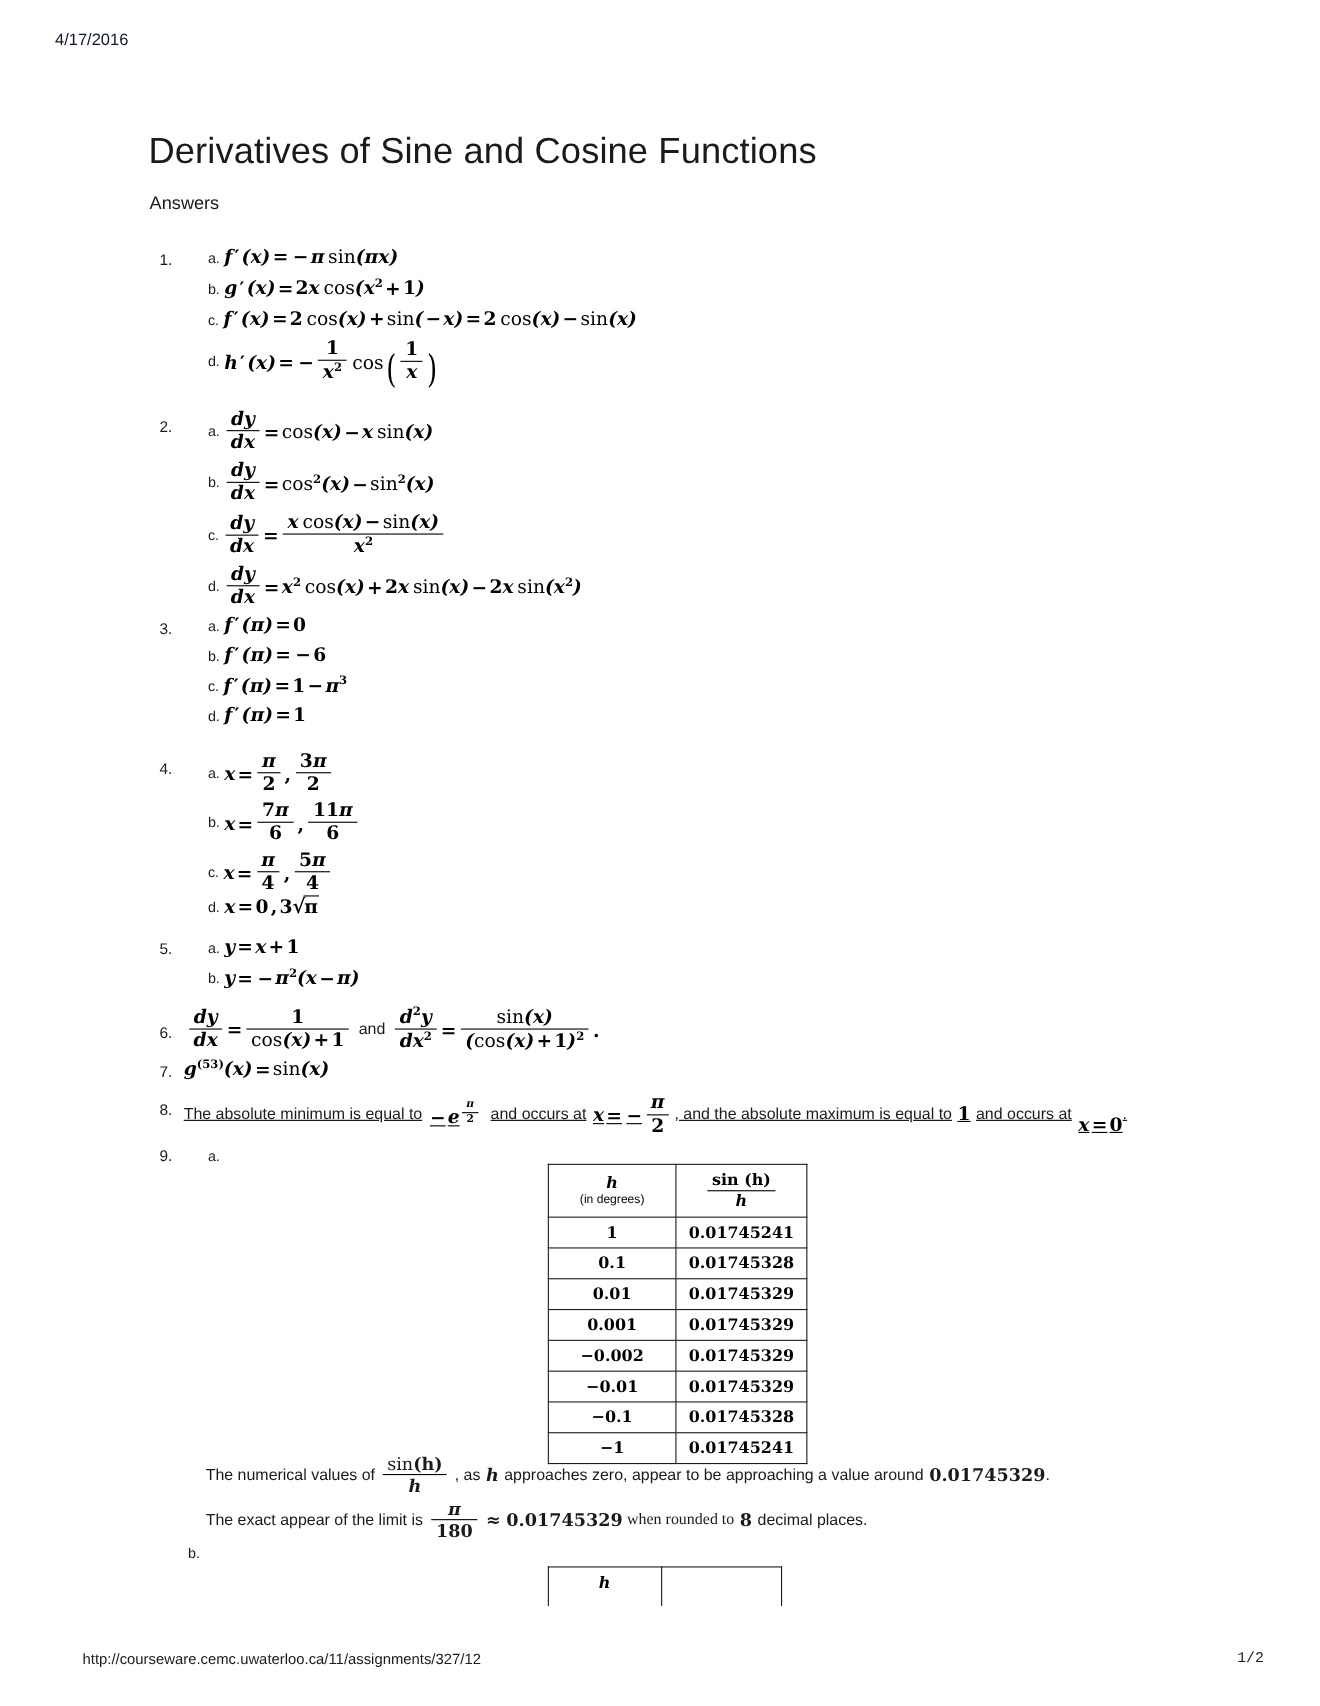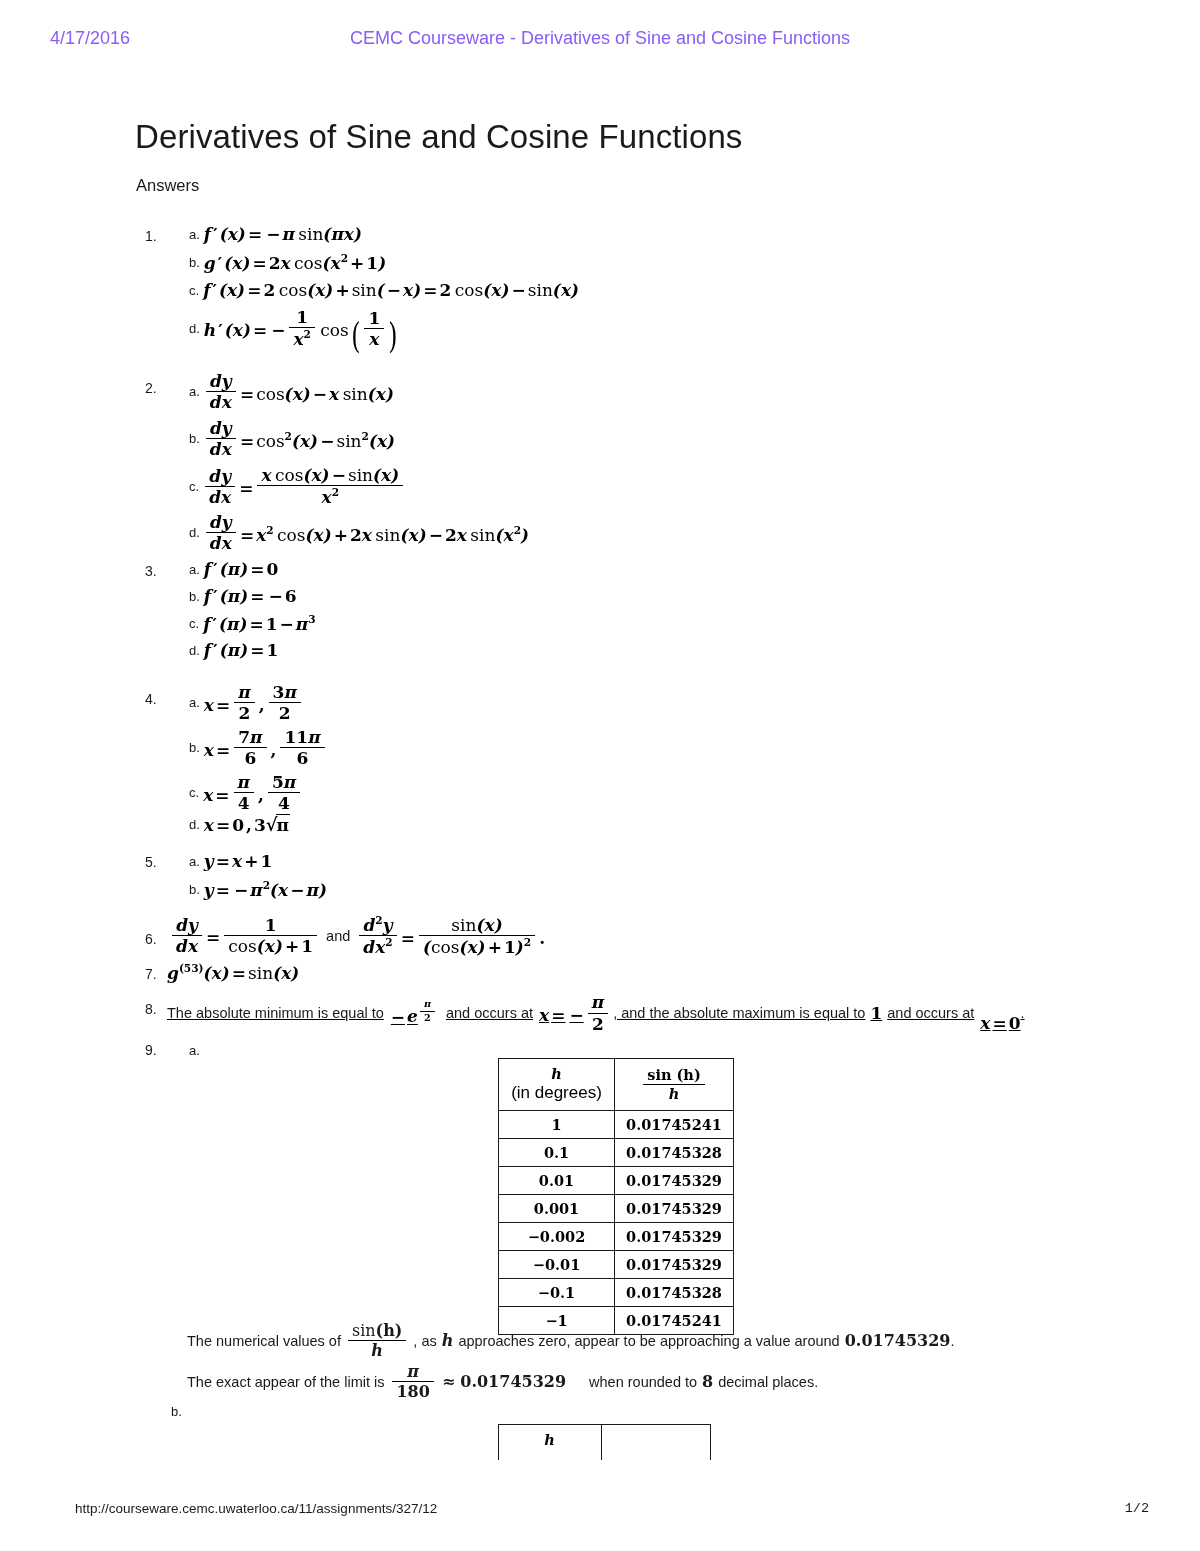--- a/index.html
+++ b/index.html
@@ -16,22 +16,22 @@
     overflow: hidden;
   }
 
   
   .print-header {
     position: absolute;
     top: 28px;
     left: 50px;
     right: 50px;
     height: 20px;
-    font-size: 18px;
-    color: #8b5cf6;
+    font-size: 15px;
+    color: #0f172a;
   }
   .print-header .ph-date { position: absolute; left: 0; top: 0; }
   .print-header .ph-title {
     position: absolute; left: 0; right: 0; top: 0;
     text-align: center;
   }
   .print-footer {
     position: absolute;
     bottom: 30px;
     left: 50px;
@@ -164,21 +164,21 @@
     border: 1.6px solid #1a1a1a;
     text-align: center;
     vertical-align: middle;
     font-size: 14.5px;
     font-weight: 700;
     padding: 5px 6px;
   }
   .dtable .hcell { padding: 6px 6px 7px 6px; }
   .dtable .sub {
     font-family: "Liberation Sans", sans-serif;
-    font-size: 17px;
+    font-size: 11px;
     font-weight: 400;
     font-style: normal;
     display: block;
     margin-top: 1px;
   }
   .col-h { width: 103px; }
   .col-v { width: 106px; }
 
   
   .cut-table {
@@ -221,21 +221,20 @@
     display: flex;
     align-items: center;
   }
   .narr .m { font-size: 16px; }
 </style>
 </head>
 <body>
 
 <div class="print-header">
   <span class="ph-date">4/17/2016</span>
-  <span class="ph-title">CEMC Courseware - Derivatives of Sine and Cosine Functions</span>
 </div>
 
 <div class="page">
 
   <div class="doc-title">Derivatives of Sine and Cosine Functions</div>
   <div class="doc-subtitle">Answers</div>
 
   <div class="qblock" style="left:145px; top:224px;">
     <span class="qnum" style="top:4px;">1.</span>
 
@@ -438,21 +437,21 @@
     <span>.</span>
   </div>
 
   <div class="narr" style="left:187px; top:1363px;">
     <span>The exact appear of the limit is</span>
     <span class="m" style="margin:0 6px;">
       <span class="frac"><span class="n">π</span><span class="d num-up">180</span></span>
     </span>
     <span class="m mr" style="margin-right:5px;">≈</span>
     <span class="m mr">0.01745329</span>
-    <span style="margin-left:23px;">when rounded to</span>
+    <span style="margin-left:4px;font-family:Liberation Serif, serif;">when rounded to</span>
     <span class="m mr" style="margin:0 5px;">8</span>
     <span>decimal places.</span>
   </div>
 
   <span class="plabel" style="position:absolute; left:171px; top:1404px;">b.</span>
 
   <div class="cut-table" style="left:498px; top:1424px;">
     <div class="ct-border"></div>
     <div class="ct-div"></div>
     <div class="ct-lab">h</div>

